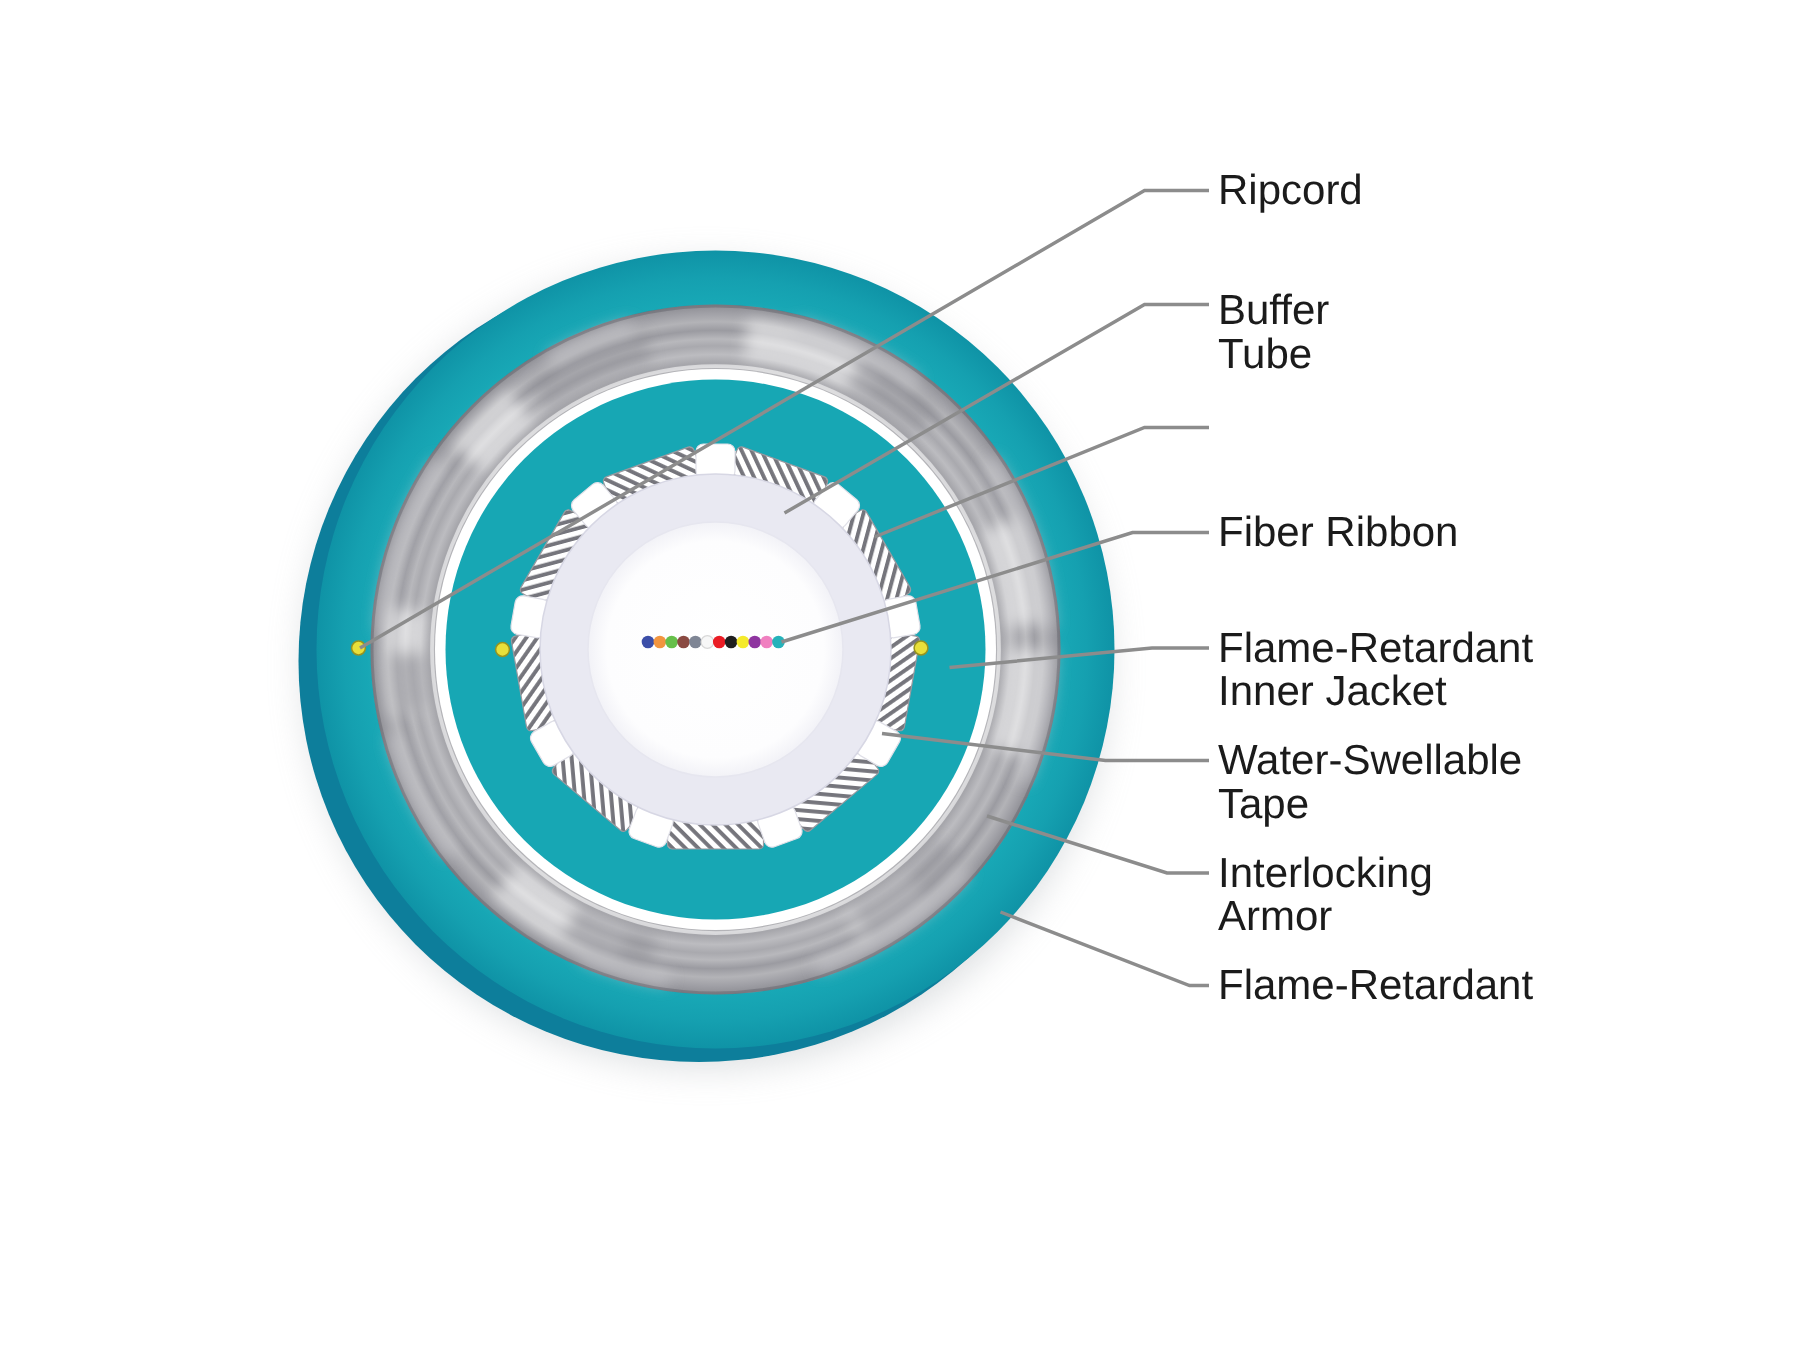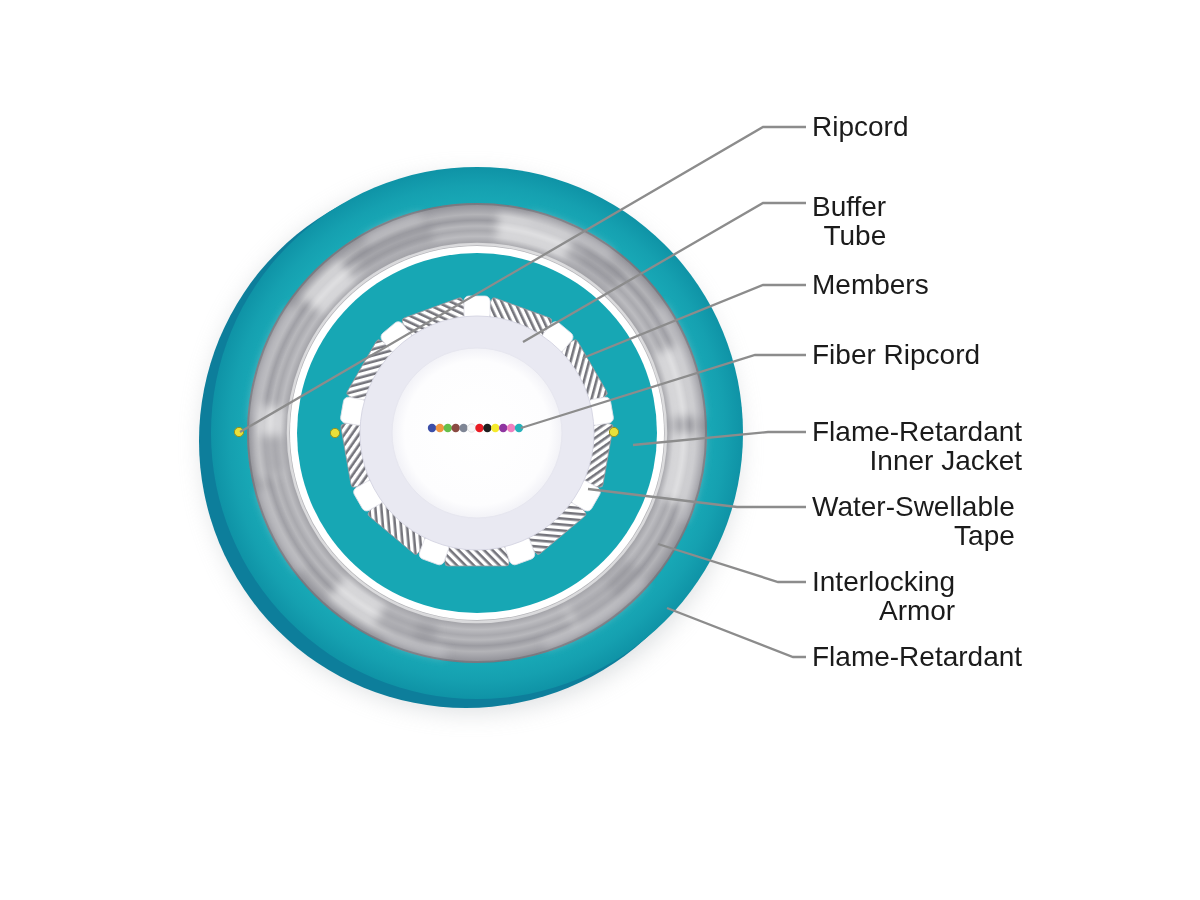--- a/index.html
+++ b/index.html
@@ -1,18 +1,18 @@
 <!DOCTYPE html>
 <html style="--background: #ffffff; --jacket-teal: #17a7b4; --jacket-teal-bright: #19abb8; --jacket-teal-dark: #0d7e9b; --armor-gray: #a9a9ae; --armor-gray-light: #bcbcc0; --armor-gray-dark: #8d8d93; --gap-white: #ffffff; --tape-white: #ffffff; --buffer-lavender: #e9e9f2; --center-white: #fdfdfe; --hatch-gray: #75757c; --ripcord-yellow: #e8e03a; --ripcord-yellow-edge: #97931f; --leader-line: #8c8c8c; --label-text: #1b1b1b;"><head>
 <meta charset="utf-8">
 <style>
   html,body{margin:0;padding:0;}
   body{width:1200px;height:900px;background:var(--background,#fff);position:relative;overflow:hidden;
        font-family:"Liberation Sans", sans-serif;}
-  .stage{position:absolute;inset:0;width:1200px;height:900px;text-align:right;}
+  .stage{position:absolute;inset:0;width:1200px;height:900px;}
   svg.diagram{position:absolute;left:0;top:0;}
   .label{position:absolute;left:812px;color:var(--label-text,#1b1b1b);font-size:28px;line-height:29px;
          white-space:nowrap;}
   .label span{display:block;}
 </style>
 </head>
 <body>
 
 <div class="stage">
 <svg class="diagram" width="1200" height="900" viewBox="0 0 1200 900">
@@ -179,24 +179,23 @@
 
 <div class="label" style="top:112px">
   <span>Ripcord</span>
       <span></span>
 </div>
 <div class="label" style="top:192px">
   <span>Buffer</span>
       <span>Tube</span>
 </div>
 <div class="label" style="top:270px">
-      <span>Members</span>
 </div>
 <div class="label" style="top:340px">
-  <span>Fiber Ripcord</span>
+  <span>Fiber Ribbon</span>
       <span></span>
 </div>
 <div class="label" style="top:417px">
   <span>Flame-Retardant</span>
       <span>Inner Jacket</span>
 </div>
 <div class="label" style="top:492px">
   <span>Water-Swellable</span>
       <span>Tape</span>
 </div>

